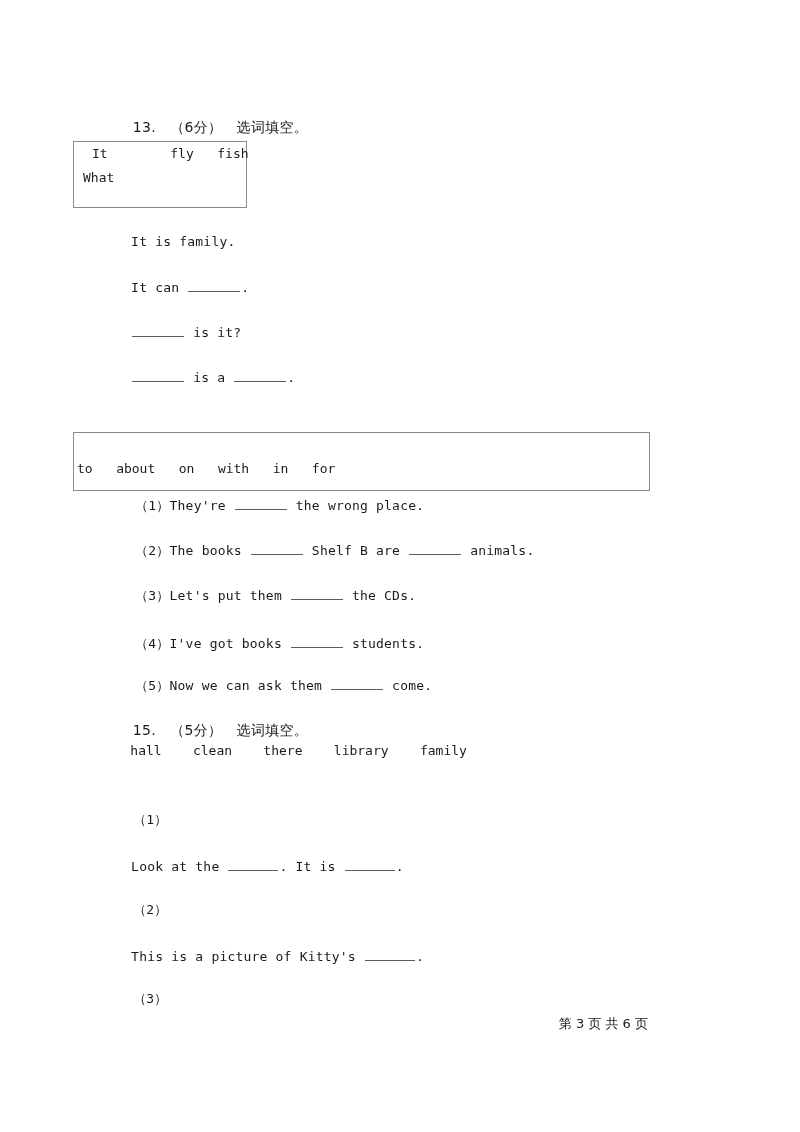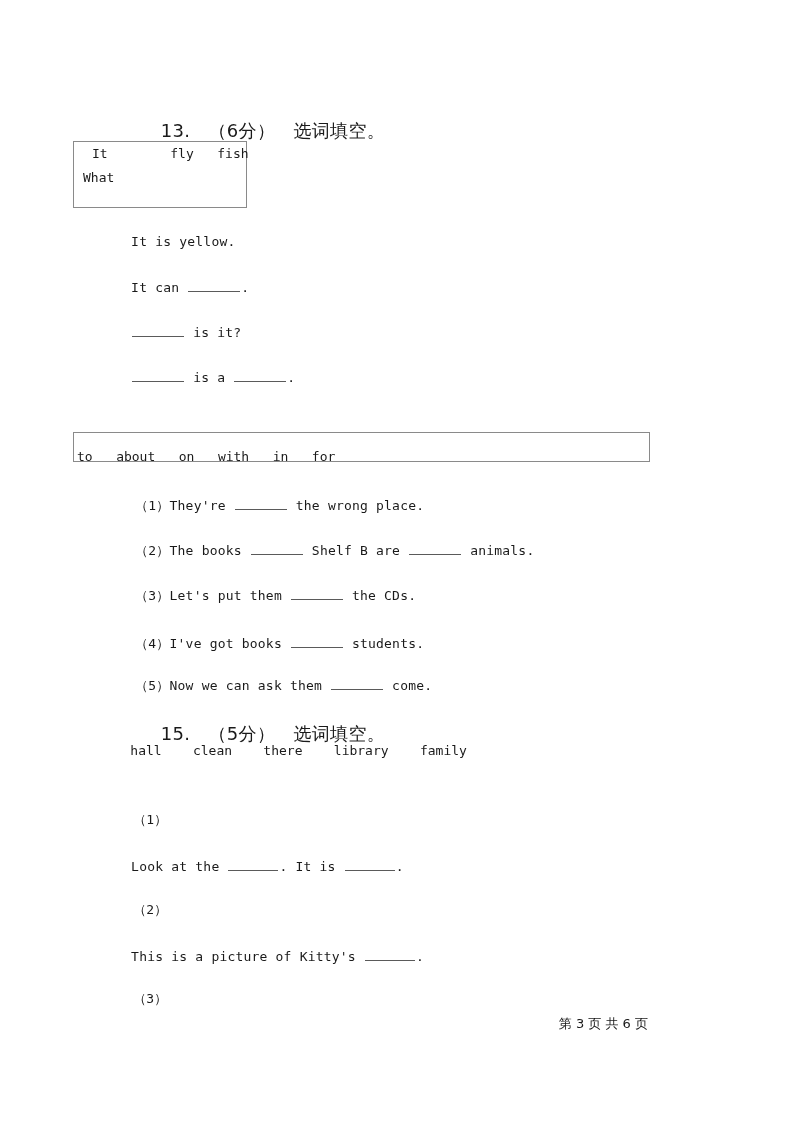--- a/index.html
+++ b/index.html
@@ -28,42 +28,41 @@
   .q-heading {
     position: absolute;
     left: 99px;
     font-size: 13.5px;
     letter-spacing: 0.3px;
     white-space: pre;
     color: #1a1a1a;
   }
   .q-heading .cjk {
     font-family: "DejaVu Sans", "Liberation Sans", sans-serif;
-    font-size: 18px;
-    margin-left: 28px;
+    font-size: 14px;
   }
 
   
   .wordbox {
     position: absolute;
     box-sizing: border-box;
     border: 1px solid #8a8a8a;
     background: #ffffff;
   }
   .wordbox .row {
     white-space: pre;
     font-size: 13px;
     line-height: 24px;
     color: #1a1a1a;
     padding-left: 3px;
   }
   #wordbox-13 { left: 73px; top: 141px; width: 174px; height: 67px; padding: 0 0 0 0; }
   #wordbox-13 .row { padding-left: 18px; }
   #wordbox-13 .row.second { padding-left: 9px; }
-  #wordbox-14 { left: 73px; top: 432px; width: 577px; height: 30px; padding: 12px 0 0 0; }
+  #wordbox-14 { left: 73px; top: 432px; width: 577px; height: 59px; padding: 24px 0 0 0; }
   #wordbox-14 .row { padding-left: 3px; }
 
   
   .wordlist {
     position: absolute;
     white-space: pre;
     font-size: 13px;
     color: #1a1a1a;
   }
 
@@ -114,21 +113,21 @@
   <div class="q-heading" style="top:103px;">
     <span class="cjk">13.　（6分）　选词填空。</span>
   </div>
 
   <div class="wordbox" id="wordbox-13">
     <div class="row">It        fly   fish</div>
     <div class="row second">What</div>
   </div>
 
   <div class="line" style="left:99px; top:219px;">
-    <span>It is yellow.</span>
+    <span>It is family.</span>
   </div>
 
   <div class="line" style="left:99px; top:264px;">
     <span>It can </span><span class="blank"></span><span>.</span>
   </div>
 
   <div class="line" style="left:99px; top:354px;">
     <span class="blank"></span><span> is a </span><span class="blank"></span><span>.</span>
   </div>
 

